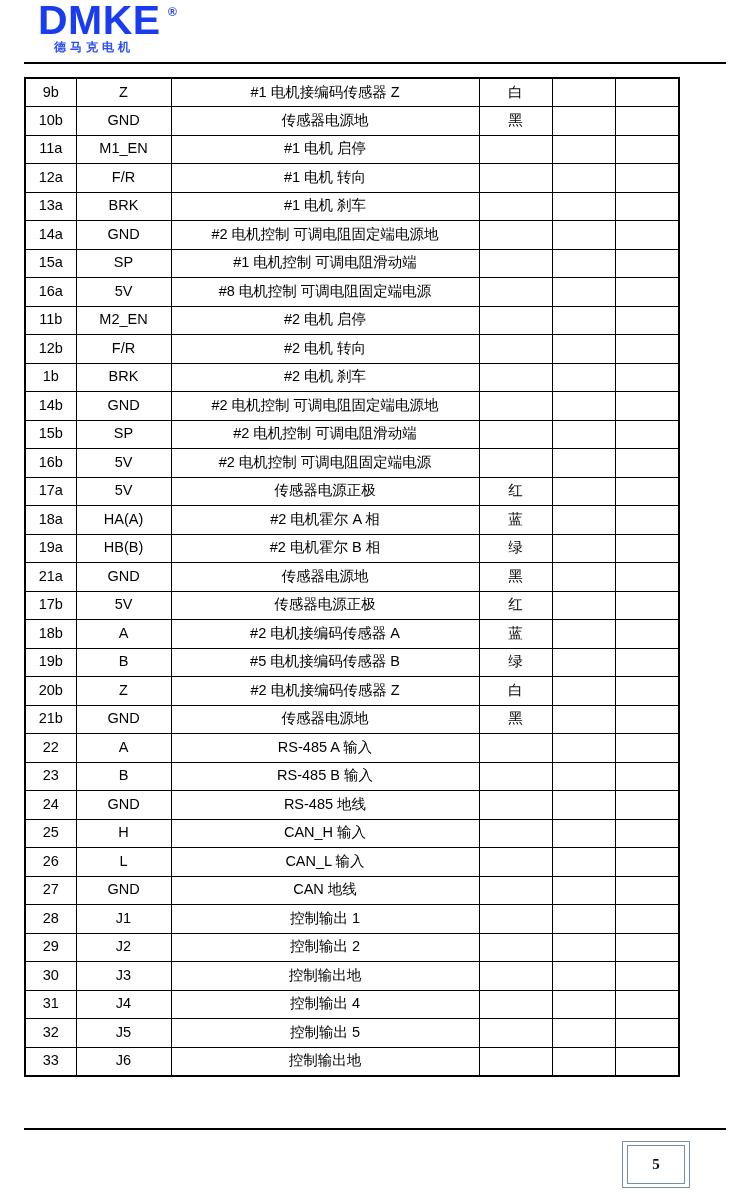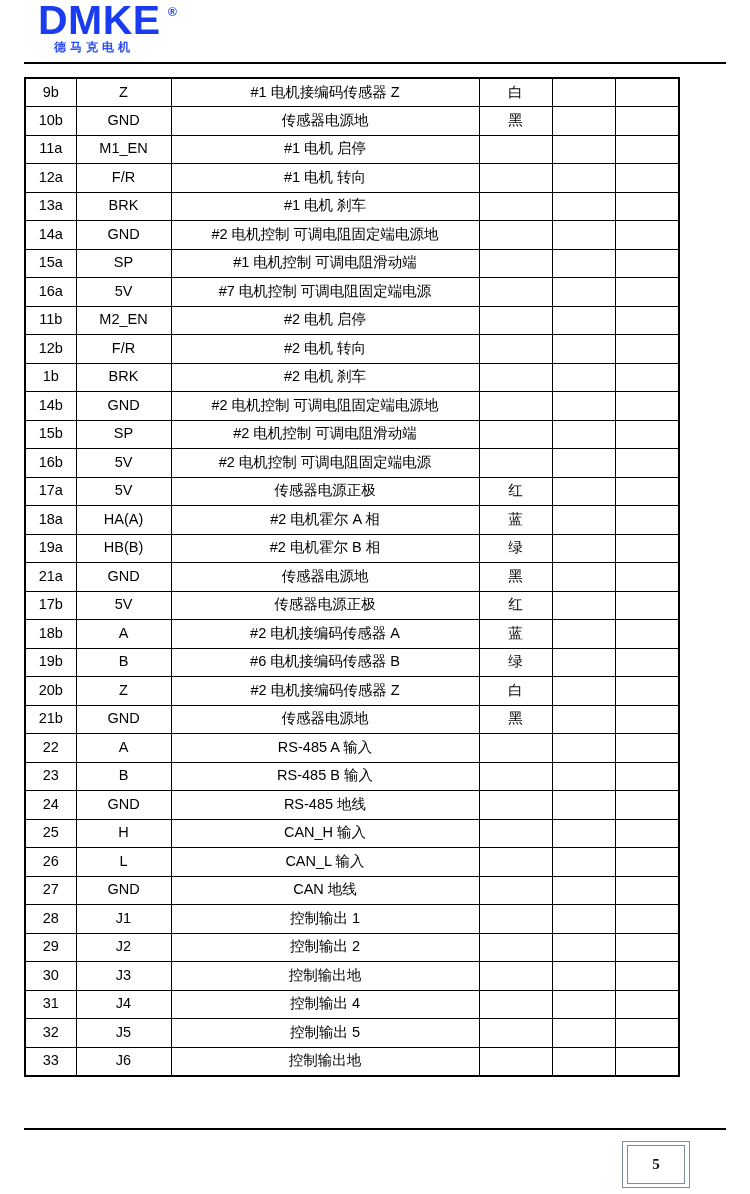--- a/index.html
+++ b/index.html
@@ -221,21 +221,21 @@
           <td class="c-pin">15a</td>
           <td class="c-sig">SP</td>
           <td class="c-desc">#1 电机控制 可调电阻滑动端</td>
           <td class="c-color"></td>
           <td class="c-x1"></td>
           <td class="c-x2"></td>
         </tr>
         <tr>
           <td class="c-pin">16a</td>
           <td class="c-sig">5V</td>
-          <td class="c-desc">#7 电机控制 可调电阻固定端电源</td>
+          <td class="c-desc">#8 电机控制 可调电阻固定端电源</td>
           <td class="c-color"></td>
           <td class="c-x1"></td>
           <td class="c-x2"></td>
         </tr>
         <tr>
           <td class="c-pin">11b</td>
           <td class="c-sig">M2_EN</td>
           <td class="c-desc">#2 电机 启停</td>
           <td class="c-color"></td>
           <td class="c-x1"></td>
@@ -325,21 +325,21 @@
           <td class="c-pin">18b</td>
           <td class="c-sig">A</td>
           <td class="c-desc">#2 电机接编码传感器 A</td>
           <td class="c-color">蓝</td>
           <td class="c-x1"></td>
           <td class="c-x2"></td>
         </tr>
         <tr>
           <td class="c-pin">19b</td>
           <td class="c-sig">B</td>
-          <td class="c-desc">#6 电机接编码传感器 B</td>
+          <td class="c-desc">#5 电机接编码传感器 B</td>
           <td class="c-color">绿</td>
           <td class="c-x1"></td>
           <td class="c-x2"></td>
         </tr>
         <tr>
           <td class="c-pin">20b</td>
           <td class="c-sig">Z</td>
           <td class="c-desc">#2 电机接编码传感器 Z</td>
           <td class="c-color">白</td>
           <td class="c-x1"></td>

